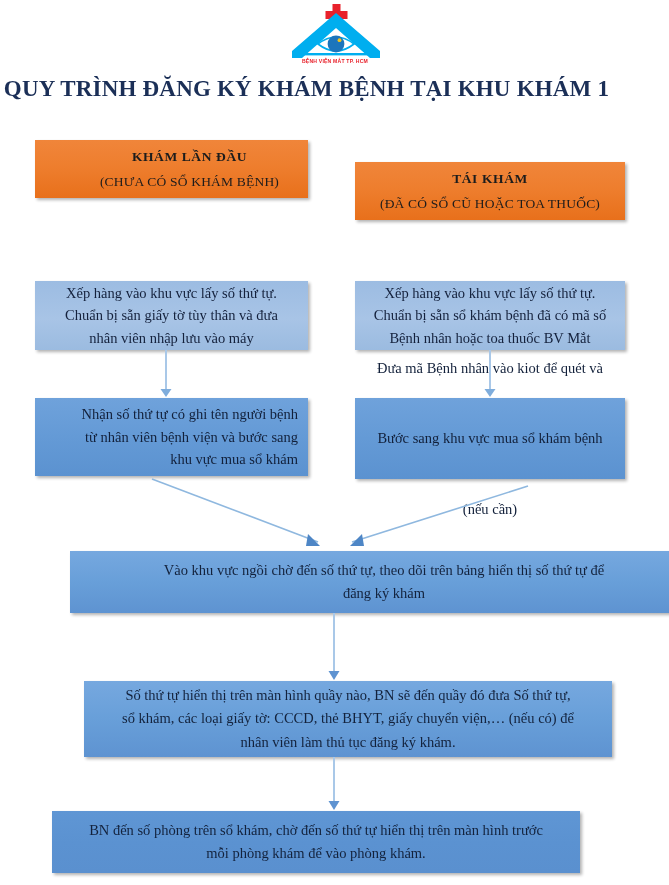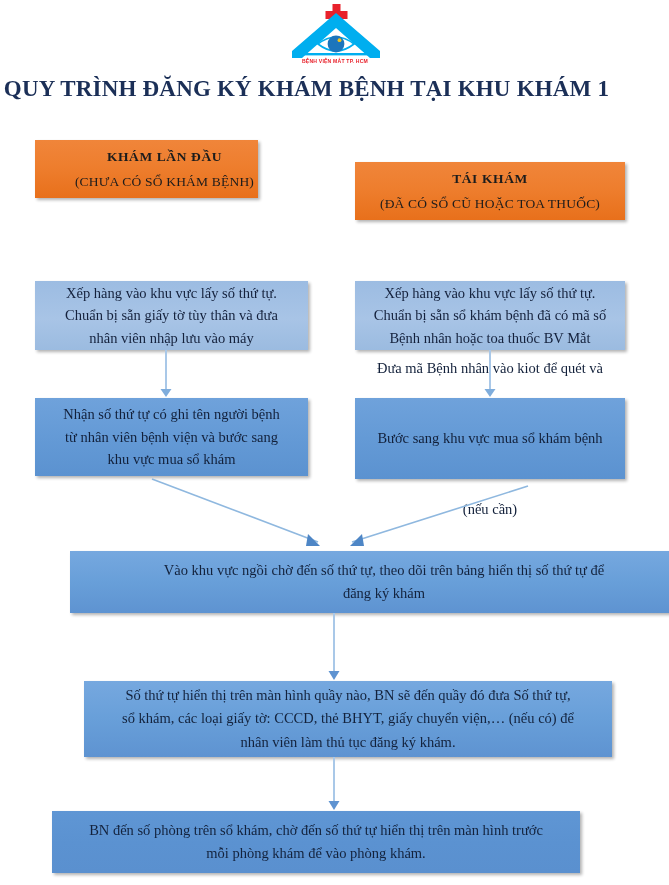--- a/index.html
+++ b/index.html
@@ -136,21 +136,21 @@
       <circle cx="51.5" cy="36.2" r="1.9" fill="#F5C518"></circle>
 
       <rect x="14" y="49" width="68" height="2.4" fill="#00AEEF"></rect>
       <text x="47" y="59" text-anchor="middle" font-family="'Liberation Sans', sans-serif" font-size="5.1" font-weight="bold" fill="#E8212B" letter-spacing="0.2">BỆNH VIỆN MẮT TP. HCM</text>
     </svg>
   </div>
 </div>
 
 <div id="page-title">QUY TRÌNH ĐĂNG KÝ KHÁM BỆNH TẠI KHU KHÁM 1</div>
 
-<div class="box box-orange" style="left:35px; top:140px; width:223px; height:58px;padding-left:36px;">
+<div class="box box-orange" style="left:35px; top:140px; width:273px; height:58px;padding-left:36px;">
   <p class="line1">KHÁM LẦN ĐẦU</p>
   <p class="line2">(CHƯA CÓ SỔ KHÁM BỆNH)</p>
 </div>
 
 <div class="box box-orange" style="left:355px; top:140px; width:270px; height:58px;margin-top:22px;">
   <p class="line1">TÁI KHÁM</p>
   <p class="line2">(ĐÃ CÓ SỔ CŨ HOẶC TOA THUỐC)</p>
 </div>
 
 <div class="box box-lightblue" style="left:35px; top:281px; width:273px; height:69px;">
@@ -172,21 +172,21 @@
   </svg>
 </div>
 
 <div class="connector" style="left:482px; top:350px; width:16px; height:48px;">
   <svg width="16" height="48" viewBox="0 0 16 48">
     <line x1="8" y1="0" x2="8" y2="40" stroke="#A9C8E8" stroke-width="2"></line>
     <polygon points="2.5,39 13.5,39 8,47" fill="#7FADDC"></polygon>
   </svg>
 </div>
 
-<div class="box box-medblue" style="left:35px; top:398px; width:273px; height:78px;">
+<div class="box box-medblue" style="left:35px; top:398px; width:273px; height:78px;align-items:flex-end;">
   <p>Nhận số thứ tự có ghi tên người bệnh</p>
   <p>từ nhân viên bệnh viện và bước sang</p>
   <p>khu vực mua sổ khám</p>
 </div>
 
 <div class="box box-medblue" style="left:355px; top:398px; width:270px; height:81px;gap:48px;">
   <p>Đưa mã Bệnh nhân vào kiot để quét và</p>
   <p>Bước sang khu vực mua sổ khám bệnh</p>
   <p>(nếu cần)</p>
 </div>

